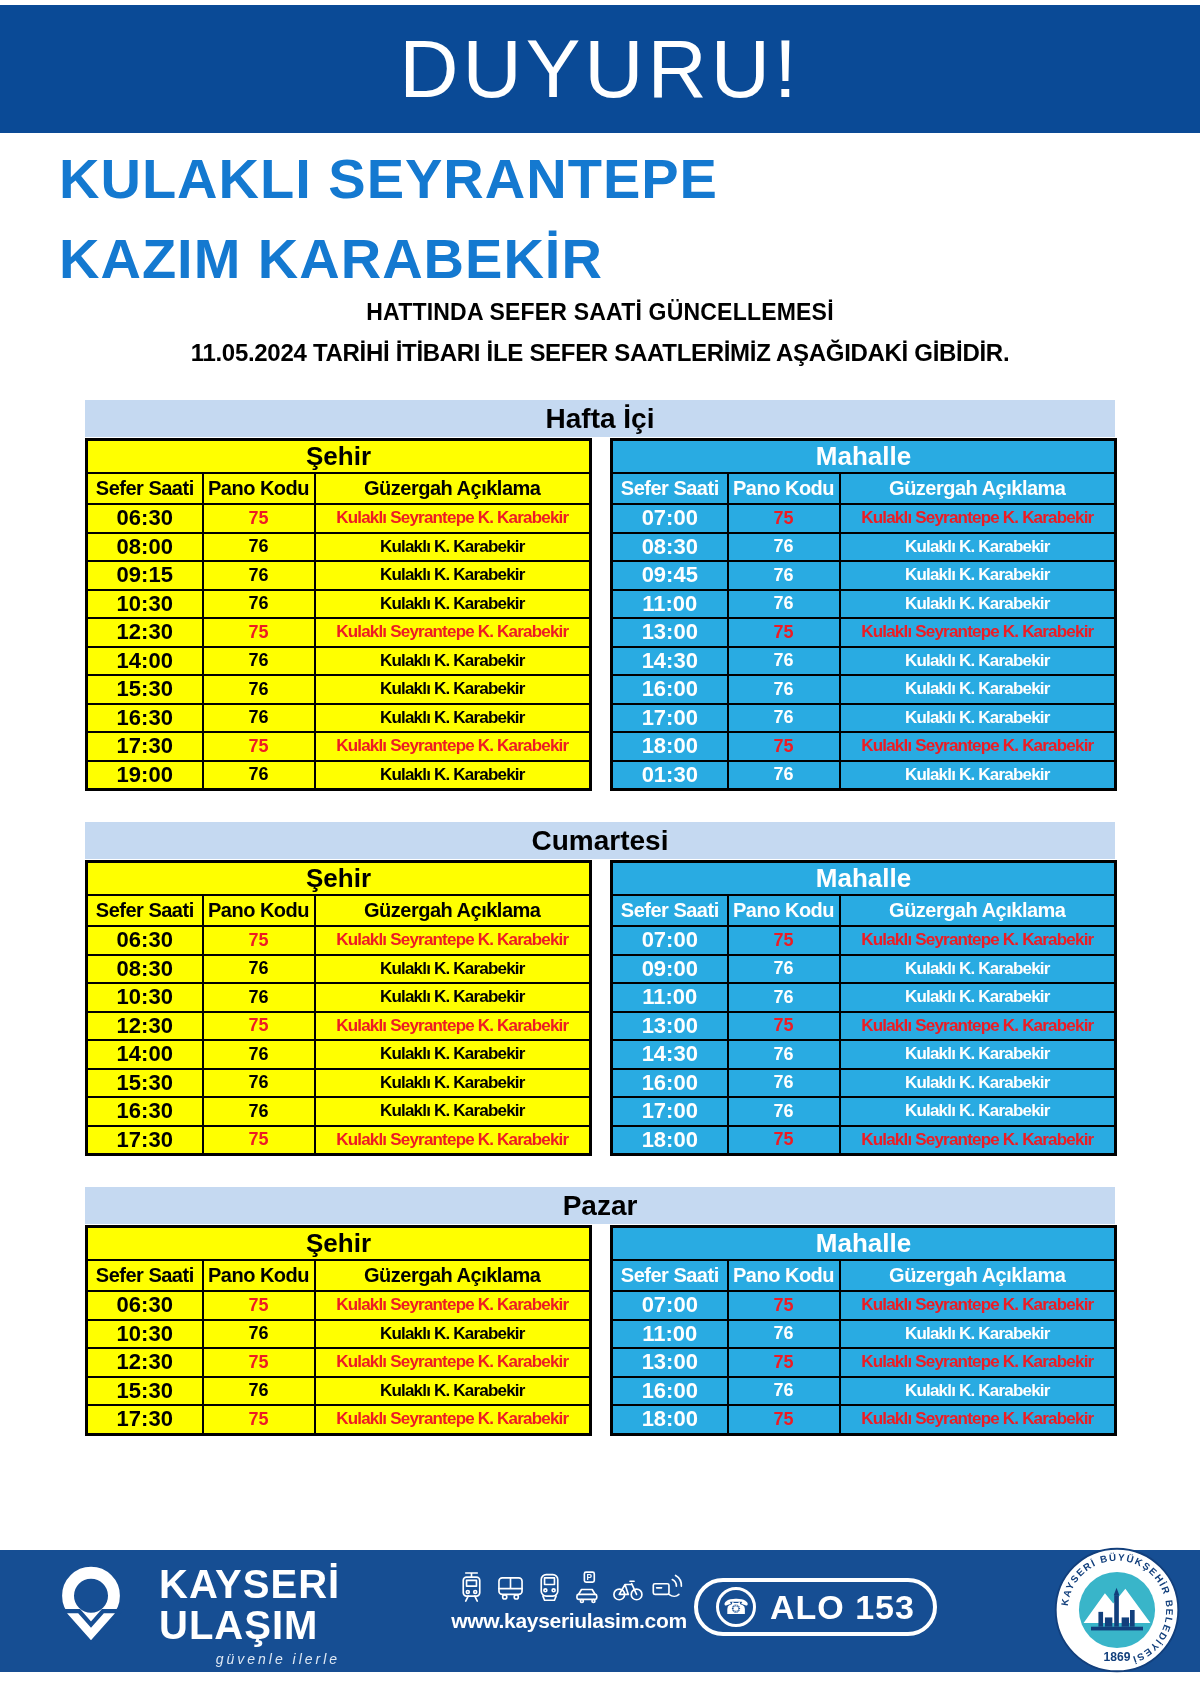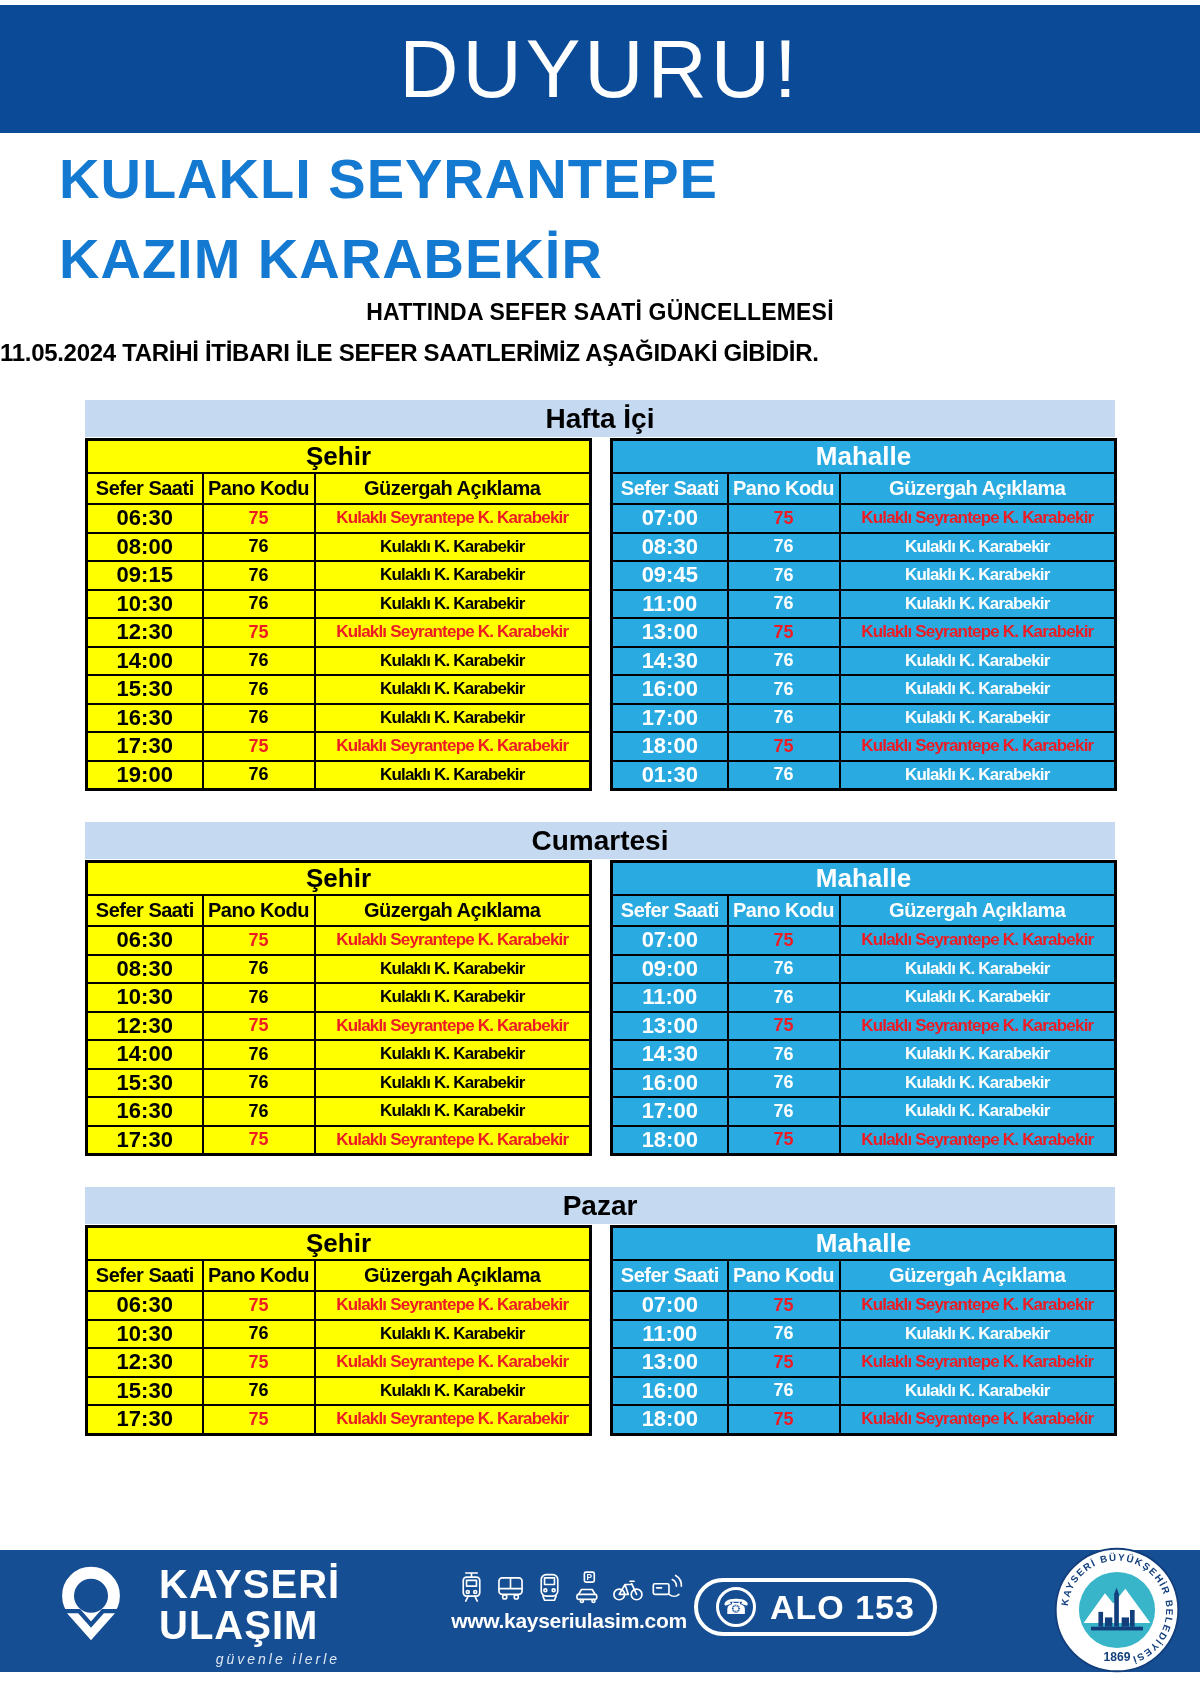--- a/index.html
+++ b/index.html
@@ -11,21 +11,21 @@
               background:var(--banner-blue,#0a4a96);display:flex;align-items:center;justify-content:center;}
   .banner-title{color:#fff;font-size:82px;font-weight:normal;letter-spacing:4px;}
 
   
   .headline{position:absolute;left:16px;width:100%;text-align:left;
             color:var(--title-blue,#1479d0);font-weight:bold;letter-spacing:1px;padding-left:43px;}
   .headline-1{top:146px;font-size:56px;}
   .headline-2{top:226px;font-size:56px;}
   .subtitle{position:absolute;top:299px;left:0;width:100%;text-align:center;
             font-size:23px;font-weight:bold;color:#000;letter-spacing:.2px;}
-  .dateline{position:absolute;top:339px;left:0;width:100%;
+  .dateline{position:absolute;top:339px;left:0;width:100%;text-align:center;
             font-size:24px;font-weight:bold;color:#000;letter-spacing:-.3px;}
 
   
   #sections{position:absolute;top:400px;left:85px;width:1030px;}
   .sched{margin-bottom:31px;}
   .band{height:37px;background:var(--band-blue,#c5d9f1);display:flex;align-items:center;
         justify-content:center;font-size:28px;font-weight:bold;color:#000;}
   .tables{display:flex;gap:18px;margin-top:1px;}
   table.sched-table{border-collapse:collapse;table-layout:fixed;width:510px;border:3px solid #000;}
   .sched-table th,.sched-table td{border:2px solid #000;text-align:center;font-weight:bold;

